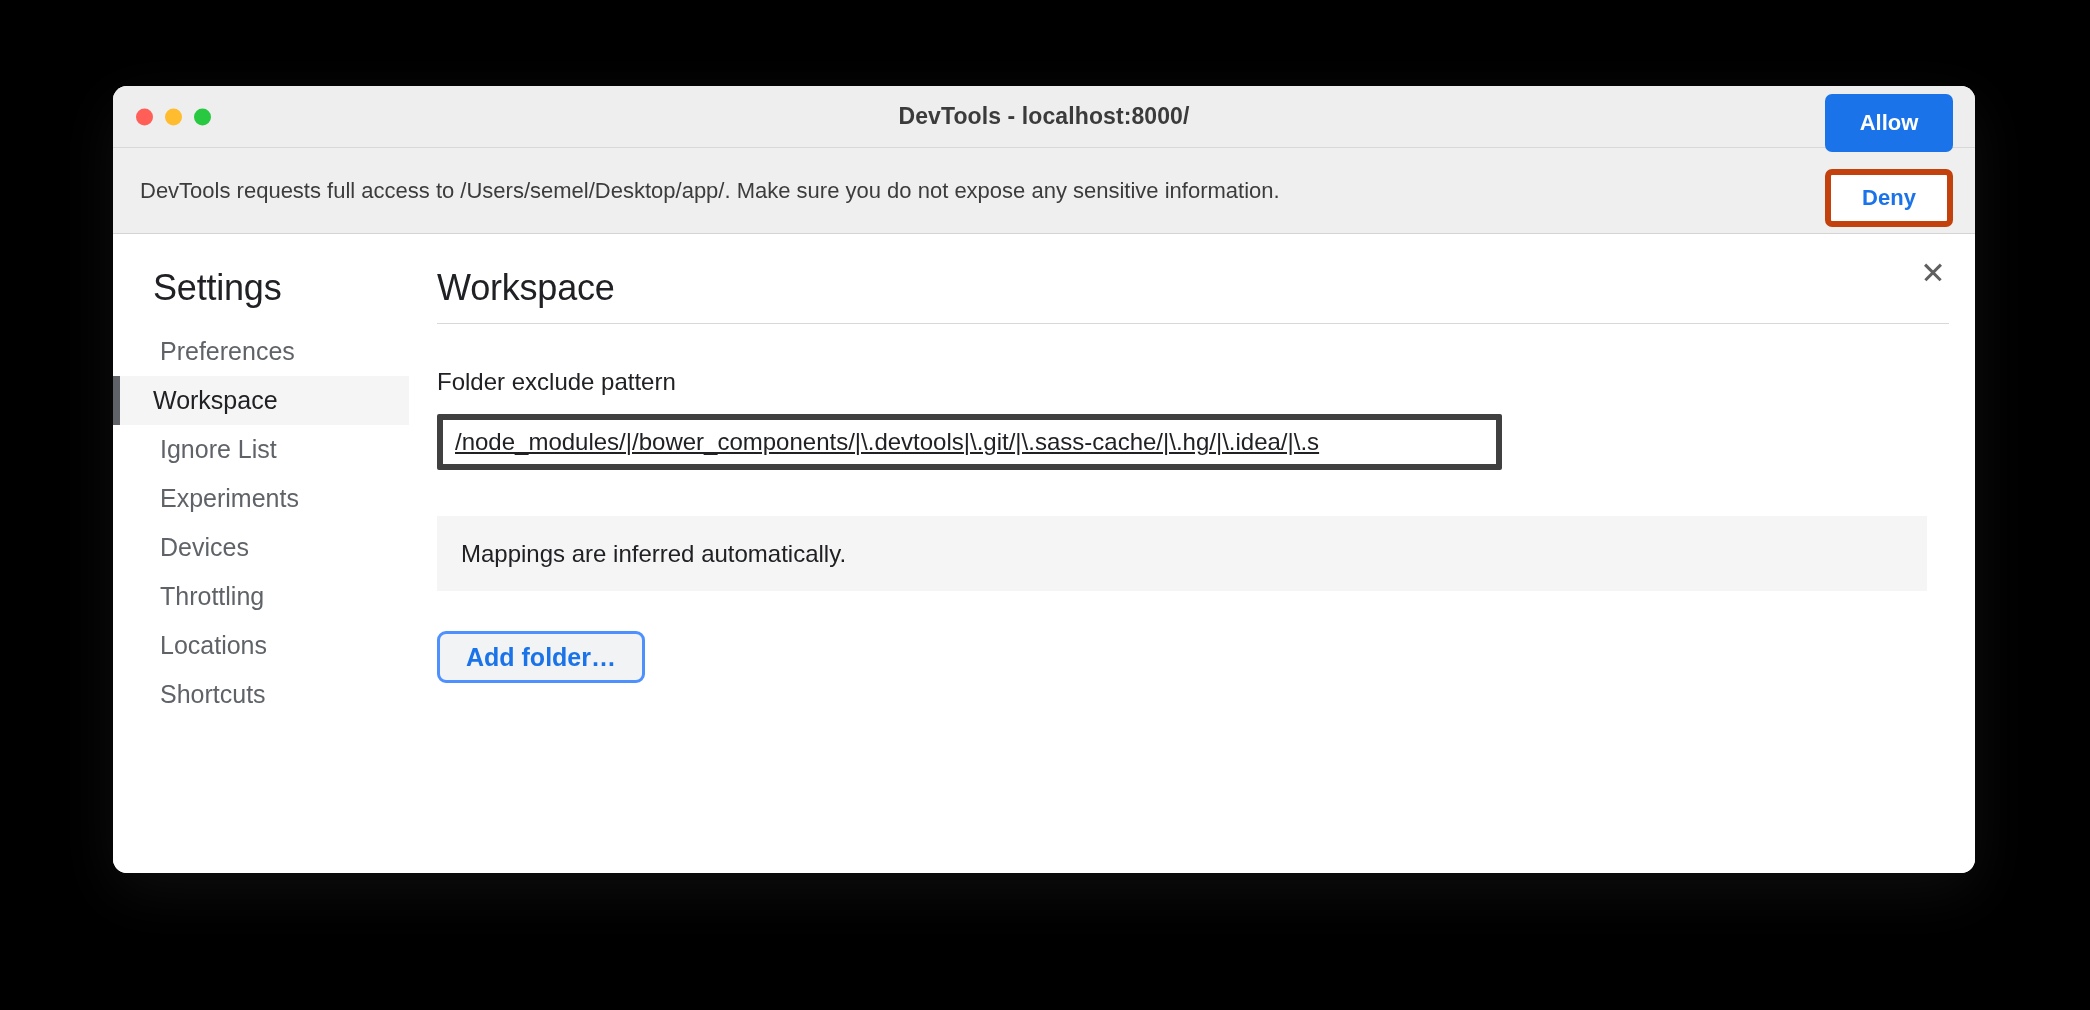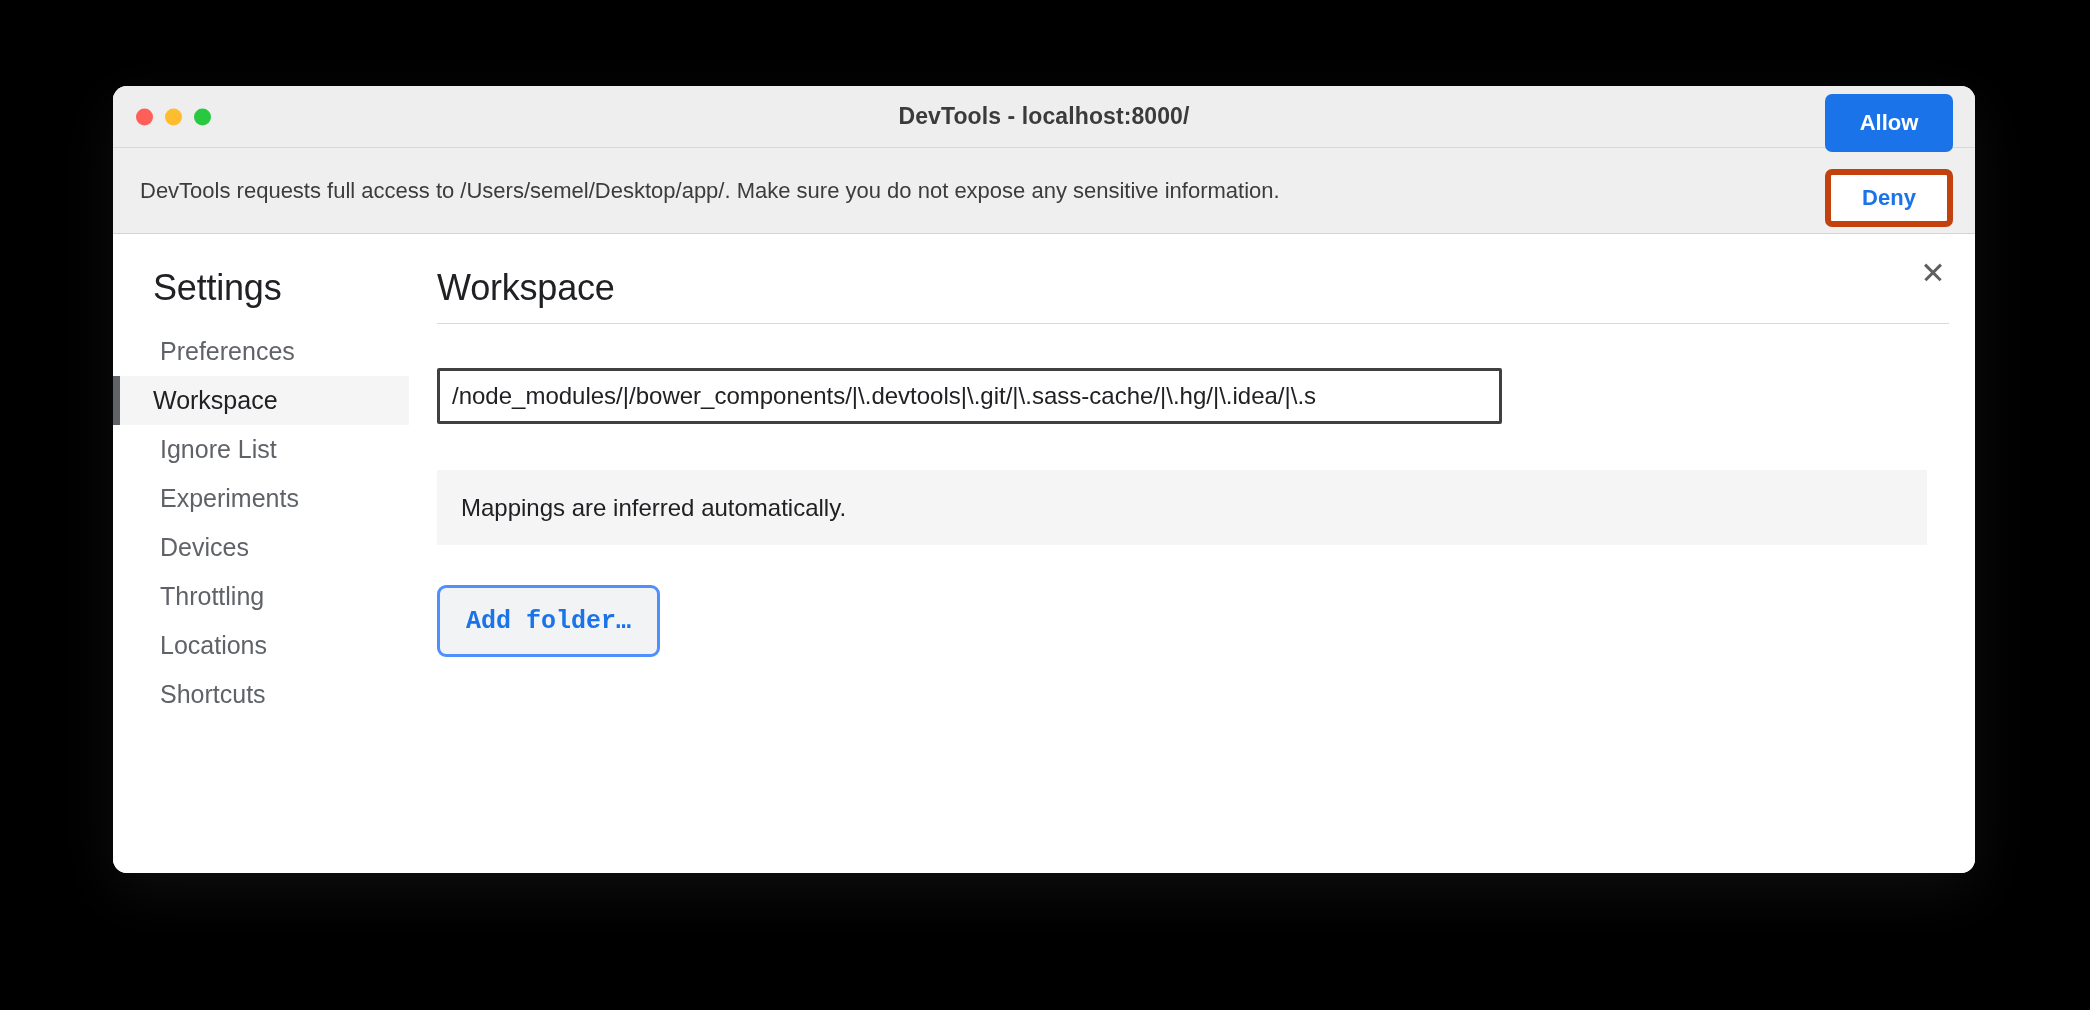--- a/index.html
+++ b/index.html
@@ -238,24 +238,25 @@
   }
   #exclude-input {
     display: block;
     width: 1065px;
     height: 56px;
     box-sizing: border-box;
     font-size: 24px;
     font-family: "Liberation Sans", sans-serif;
     color: #202124;
     padding: 0 12px;
-    border: 3px solid #404040;
+    border: 6px solid #404040;
     border-radius: 2px;
     background: #ffffff;
     outline: none;
+    text-decoration: underline;
   }
   #mappings-box {
     margin-top: 46px;
     background: #f5f5f5;
     height: 75px;
     display: flex;
     align-items: center;
     padding-left: 24px;
     box-sizing: border-box;
     width: 100%;
@@ -263,25 +264,25 @@
   }
   #mappings-text {
     font-size: 24px;
     color: #202124;
   }
   #add-folder-btn {
     margin-top: 40px;
     display: inline-flex;
     align-items: center;
     justify-content: center;
-    height: 72px;
+    height: 52px;
     padding: 16px 26px;
     font-size: 25px;
     font-weight: bold;
-    font-family: Liberation Mono, monospace;
+    font-family: Liberation Sans, sans-serif;
     color: #1a73e8;
     background: #f1f3f4;
     border: 3px solid #4d90fe;
     border-radius: 9px;
     cursor: pointer;
     outline: none;
   }
 </style>
 </head>
 <body>
@@ -342,20 +343,21 @@
         </div>
         <div class="nav-item">
           <span>Shortcuts</span>
         </div>
       </div>
 
       <div id="main">
         <h2 id="panel-title">Workspace</h2>
         <div id="panel-rule"></div>
 
+        <div id="field-label">Folder exclude pattern</div>
 
         <input id="exclude-input" type="text" value="/node_modules/|/bower_components/|\.devtools|\.git/|\.sass-cache/|\.hg/|\.idea/|\.s" style="">
 
         <div id="mappings-box">
           <span id="mappings-text">Mappings are inferred automatically.</span>
         </div>
 
         <button id="add-folder-btn">Add folder…</button>
       </div>
 

